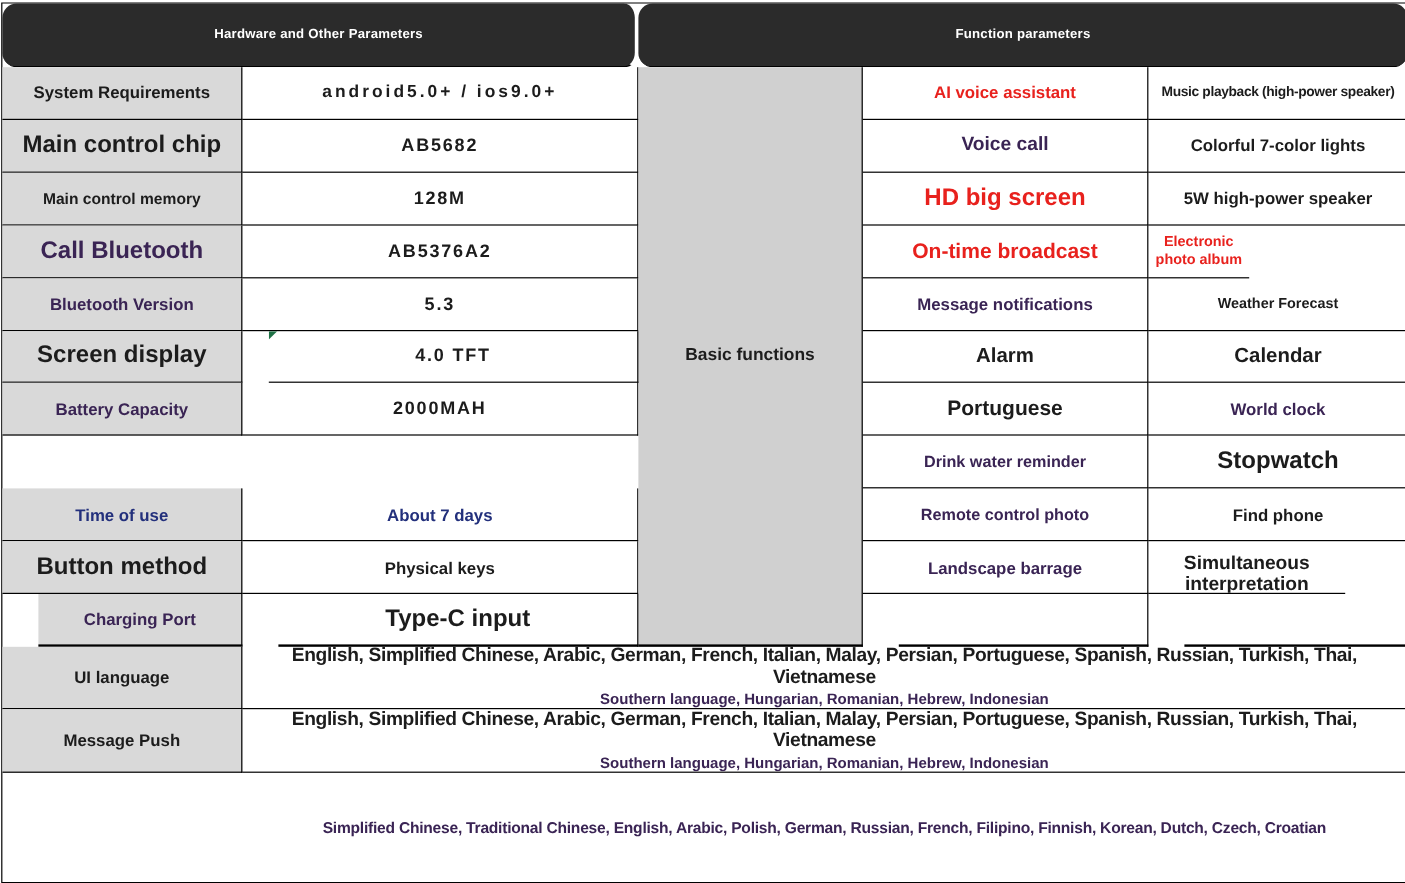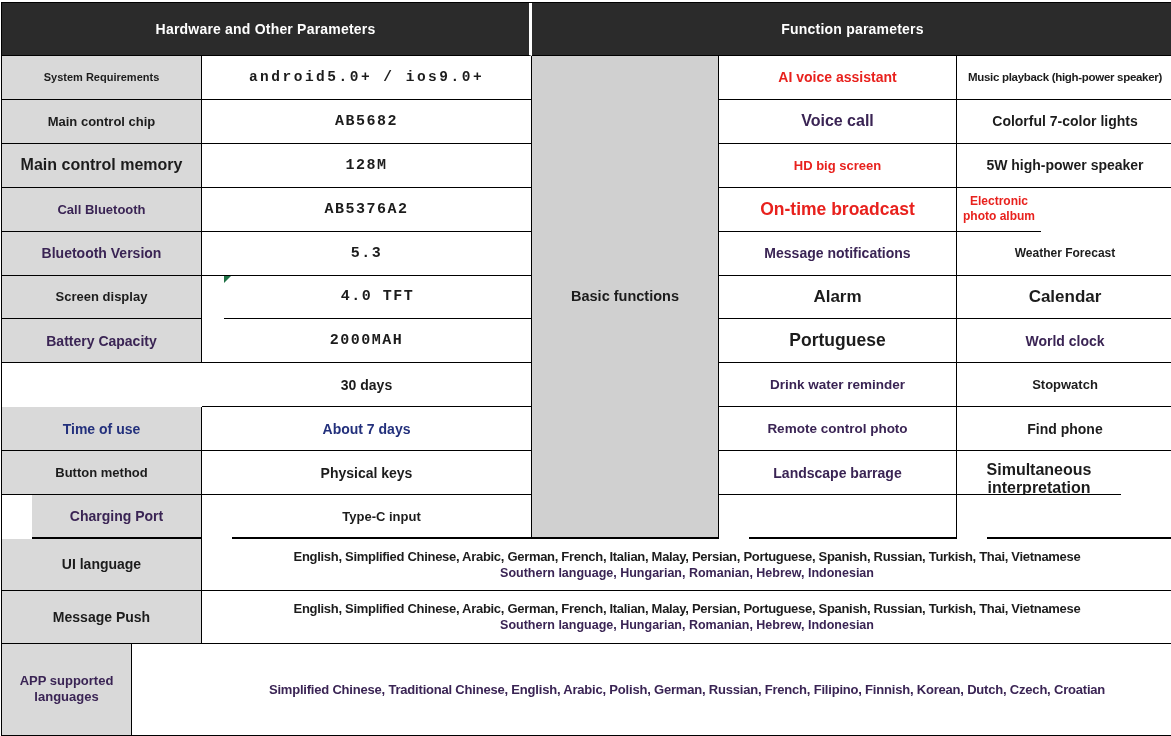--- a/index.html
+++ b/index.html
@@ -21,53 +21,53 @@
     display:flex;
     flex-direction:column;
     align-items:center;
     justify-content:center;
     text-align:center;
     font-weight:bold;
     color:var(--text-black,#1c1c1c);
     font-size:14px;
     overflow:hidden;
   }
-  .hdr{background:var(--header-bg,#2b2b2b);color:var(--header-text,#fff);font-size:14px;letter-spacing:.2px;}
+  .hdr{background:var(--header-bg,#2b2b2b);color:var(--header-text,#fff);font-size:11px;letter-spacing:.2px;border-radius:12px;}
   .hdr-left{grid-column:1/3;grid-row:1;border-right:3px solid #fff;}
   .hdr-right{grid-column:3/6;grid-row:1;border-right:none;}
   .lbl{background:var(--label-bg,#d9d9d9);}
   .group-cell{
     grid-column:3;grid-row:2/13;
     background:var(--group-bg,#d0d0d0);
     border-bottom-width:2px;
     font-size:14.5px;
   }
   .col1{grid-column:1}.col2{grid-column:2}.col4{grid-column:4}.col5{grid-column:5;border-right:none;}
   .row2{grid-row:2}.row3{grid-row:3}.row4{grid-row:4}.row5{grid-row:5}.row6{grid-row:6}
   .row7{grid-row:7}.row8{grid-row:8}.row9{grid-row:9}.row10{grid-row:10}.row11{grid-row:11}
   .row12{grid-row:12;border-bottom-width:2px;margin-left:30px;}
   .row13{grid-row:13}.row14{grid-row:14}.row15{grid-row:15;border-bottom:none;}
   .purple{color:var(--text-purple,#3a2454);}
   .navy{color:var(--text-navy,#23307c);}
   .red{color:var(--text-red,#e8211d);}
-  .sz11{font-size:11px}.sz12{font-size:12px}.sz13{font-size:16px}.sz135{font-size:13.5px}
-  .sz15{font-size:13px}.sz16{font-size:16px}.sz17{font-size:17px}.sz175{font-size:17.5px}
-  .mono{font-family:Liberation Mono, monospace;font-size:15px;letter-spacing:1.5px;}
+  .sz11{font-size:14px}.sz12{font-size:12px}.sz13{font-size:13px}.sz135{font-size:13.5px}
+  .sz15{font-size:20px}.sz16{font-size:16px}.sz17{font-size:17px}.sz175{font-size:17.5px}
+  .mono{font-family:Liberation Sans, sans-serif;font-size:15px;letter-spacing:1.5px;}
   .wide{letter-spacing:2.5px;font-size:14.5px;}
   .tight{letter-spacing:-.3px;font-size:11.5px;}
   .w80{max-width:84px;line-height:1.25;}
   .w160{max-width:164px;line-height:1.1;margin-top:12px;}
   .rel{position:relative;margin-left:22px;}
   .corner-marker{
     position:absolute;top:0;left:0;width:0;height:0;
     border-top:7px solid var(--marker-green,#1e7145);
     border-right:7px solid transparent;
   }
   .lang-val{grid-column:2/6;gap:2px;padding:2px 6px;}
-  .lang-line1{font-size:13px;letter-spacing:-.3px;color:var(--text-black,#1c1c1c);}
+  .lang-line1{font-size:16px;letter-spacing:-.3px;color:var(--text-black,#1c1c1c);}
   .lang-line2{font-size:12.5px;color:var(--text-purple,#3a2454);}
   .lang3-line1{font-size:13px;letter-spacing:-.2px;color:var(--text-purple,#3a2454);text-align:right;}
   .lang3-line2{font-size:14.5px;color:var(--text-purple,#3a2454);}
   .lbl-wrap{max-width:130px;line-height:1.25;}
 </style>
 </head>
 <body>
 
 <div class="sheet">
 
@@ -91,21 +91,20 @@
 
   <div class="cell lbl col1 row7 sz15">Screen display</div>
   <div class="cell col2 row7 mono rel">
     <span class="corner-marker"></span>
     <span>4.0 TFT</span>
   </div>
 
   <div class="cell lbl col1 row8 purple">Battery Capacity</div>
   <div class="cell col2 row8 mono">2000MAH</div>
 
-  <div class="cell col2 row9">30 days</div>
 
   <div class="cell lbl col1 row10 navy">Time of use</div>
   <div class="cell col2 row10 navy">About 7 days</div>
 
   <div class="cell lbl col1 row11 sz15">Button method</div>
   <div class="cell col2 row11">Physical keys</div>
 
   <div class="cell lbl col1 row12 purple">Charging Port</div>
   <div class="cell group-cell">Basic functions</div>
 
@@ -149,18 +148,17 @@
     <span class="lang-line1">English, Simplified Chinese, Arabic, German, French, Italian, Malay, Persian, Portuguese, Spanish, Russian, Turkish, Thai, Vietnamese</span>
     <span class="lang-line2">Southern language, Hungarian, Romanian, Hebrew, Indonesian</span>
   </div>
 
   <div class="cell lbl col1 row14">Message Push</div>
   <div class="cell lang-val row14">
     <span class="lang-line1">English, Simplified Chinese, Arabic, German, French, Italian, Malay, Persian, Portuguese, Spanish, Russian, Turkish, Thai, Vietnamese</span>
     <span class="lang-line2">Southern language, Hungarian, Romanian, Hebrew, Indonesian</span>
   </div>
 
-  <div class="cell lbl col1 row15 purple lbl-wrap sz15">APP supported languages</div>
   <div class="cell lang-val row15">
     <span class="lang3-line1">Simplified Chinese, Traditional Chinese, English, Arabic, Polish, German, Russian, French, Filipino, Finnish, Korean, Dutch, Czech, Croatian</span>
   </div>
 
 </div>
 
 </body></html>

